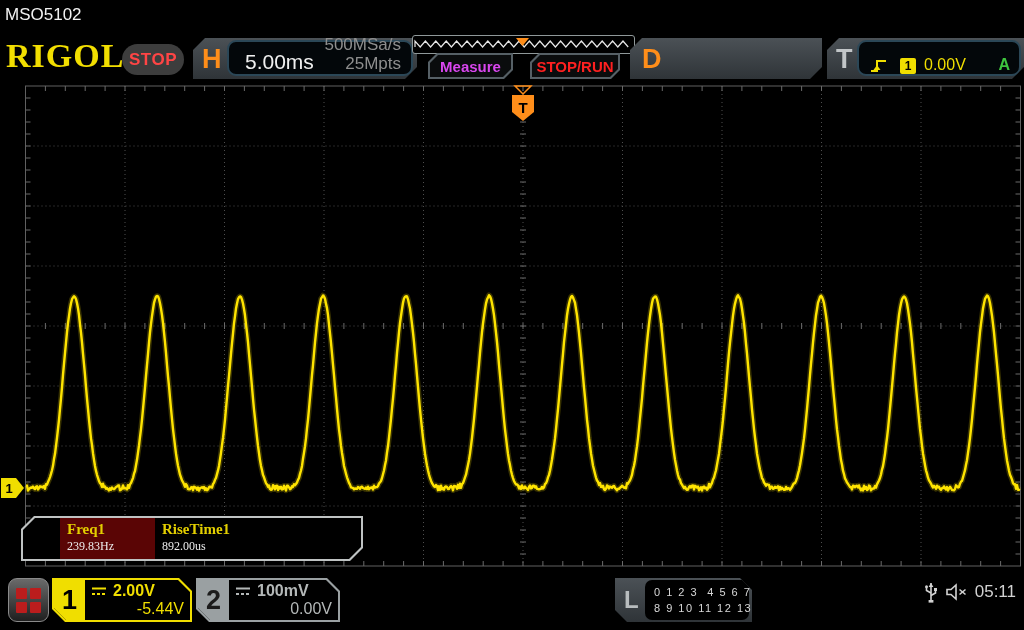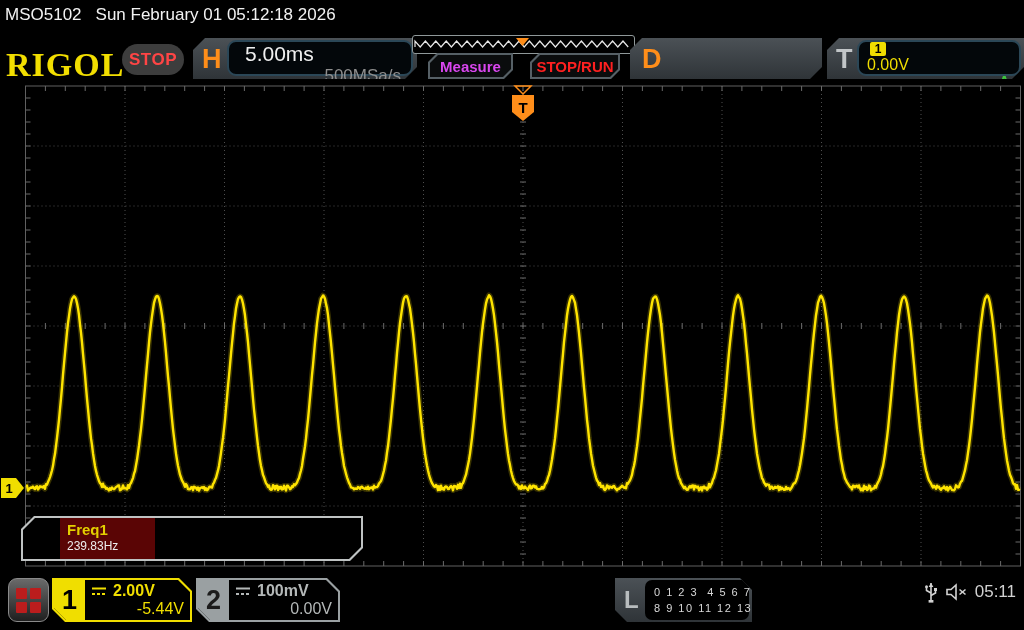--- a/index.html
+++ b/index.html
@@ -6,31 +6,31 @@
   body{width:1024px;height:630px;position:relative;overflow:hidden;
        font-family:"Liberation Sans",sans-serif;-webkit-font-smoothing:antialiased;}
 
   
   .os-bar{position:absolute;left:0;top:0;width:1024px;height:30px;background:#000;
           display:flex;align-items:center;gap:14px;padding-left:5px;box-sizing:border-box;
           color:#f2f2f2;font-size:17px;z-index:4;}
 
   
   .header{position:absolute;left:0;top:30px;width:1024px;height:52px;background:#000;z-index:4;}
-  .logo{position:absolute;left:6px;top:16px;font-family:"Liberation Serif",serif;
+  .logo{position:absolute;left:6px;top:7px;font-family:"Liberation Serif",serif;
         font-weight:bold;font-size:34px;color:#f2de00;letter-spacing:1px;}
   .stop-badge{position:absolute;left:122px;top:14px;width:62px;height:31px;background:#3d3d3d;
         border-radius:16px;display:flex;align-items:center;justify-content:center;
         color:#ff4545;font-weight:bold;font-size:17px;letter-spacing:.5px;}
   .plaque{position:absolute;background:linear-gradient(#4b5156,#2f3438);
         clip-path:polygon(12px 0,100% 0,100% calc(100% - 12px),calc(100% - 12px) 100%,0 100%,0 12px);}
   .big-letter{position:absolute;left:9px;top:50%;transform:translateY(-50%);
         font-size:27px;font-weight:bold;}
   .inner-box{position:absolute;top:2px;bottom:3px;border:2px solid #2b4757;border-radius:9px;
-        background:#03070a;display:flex;align-items:flex-start;flex-direction:column;}
+        background:#03070a;display:flex;align-items:flex-end;}
   .h-block{left:193px;top:8px;width:224px;height:41px;}
   .h-block .big-letter{color:#ff8e1a;}
   .h-block .inner-box{left:34px;right:4px;}
   .timebase{font-size:21px;color:#f0f0f0;margin-left:16px;}
   .rate{margin-left:auto;margin-right:10px;text-align:right;font-size:17px;color:#8e8e8e;line-height:1.15;}
   .overview{position:absolute;left:412px;top:5px;width:221px;height:17px;background:#000;
         border:1px solid #8f9899;border-radius:3px;}
   .chamfer-btn{position:absolute;top:23px;height:26px;background:#566066;
         clip-path:polygon(9px 0,100% 0,100% calc(100% - 9px),calc(100% - 9px) 100%,0 100%,0 9px);}
   .chamfer-btn .btn-in{position:absolute;inset:2px;background:#0a0c0d;
@@ -53,21 +53,21 @@
   .trig-mode{margin-left:auto;margin-right:9px;color:#3ec53e;font-size:16px;font-weight:bold;}
 
   
   #plot-svg{position:absolute;left:0;top:0;z-index:1;}
 
   
   .meas-panel{position:absolute;left:21px;top:516px;width:342px;height:45px;z-index:3;background:#bfc3c3;
         clip-path:polygon(13px 0,100% 0,100% calc(100% - 13px),calc(100% - 13px) 100%,0 100%,0 13px);}
   .meas-in{position:absolute;inset:2px;background:#000;display:flex;padding-left:37px;box-sizing:border-box;
         clip-path:polygon(12px 0,100% 0,100% calc(100% - 12px),calc(100% - 12px) 100%,0 100%,0 12px);}
-  .meas-col{width:95px;padding:3px 0 0 7px;box-sizing:border-box;}
+  .meas-col{width:95px;padding:3px 0 0 7px;box-sizing:border-box;font-family:Liberation Serif, serif;}
   .meas-col.selected{background:#5a0505;}
   .meas-label{font-size:15px;color:#e3cf00;font-weight:600;}
   .meas-value{font-size:12px;color:#ededed;margin-top:1px;}
 
   
   .bottom{position:absolute;left:0;top:570px;width:1024px;height:60px;background:#000;z-index:4;}
   .menu-btn{position:absolute;left:8px;top:8px;width:41px;height:44px;border-radius:9px;
         background:linear-gradient(#6a6a6a,#1f1f1f);border:1px solid #8a8a8a;
         display:grid;place-items:center;box-sizing:border-box;}
   .menu-grid{display:grid;grid-template-columns:11px 11px;gap:3px;}
@@ -398,21 +398,20 @@
       <text x="523" y="113" text-anchor="middle" fill="#000" font-size="15" font-weight="bold" font-family="Liberation Sans, sans-serif">T</text>
     </g>
     <g>
       <path d="M1 478 h15 l8 10 l-8 10 h-15 z" fill="#f0de00"></path>
       <text x="9" y="493" text-anchor="middle" fill="#000" font-size="13" font-weight="bold" font-family="Liberation Sans, sans-serif">1</text>
     </g>
   </svg>
 
 <div class="os-bar">
   <span>MSO5102</span>
-  <span>Sun February 01 05:12:18 2026</span>
 </div>
 
 <div class="header">
   <div class="logo">RIGOL</div>
   <div class="stop-badge">STOP</div>
 
   <div class="plaque h-block">
     <div class="big-letter">H</div>
     <div class="inner-box">
       <span class="timebase">5.00ms</span>
@@ -453,20 +452,24 @@
       <span class="trig-mode">A</span>
     </div>
   </div>
 </div>
 
 <div class="meas-panel">
   <div class="meas-in">
     <div class="meas-col selected">
       <div class="meas-label">Freq1</div>
       <div class="meas-value">239.83Hz</div>
+    </div>
+    <div class="meas-col">
+      <div class="meas-label">RiseTime1</div>
+      <div class="meas-value">892.00us</div>
     </div>
   </div>
 </div>
 
 <div class="bottom">
   <div class="menu-btn">
     <div class="menu-grid">
         <div></div>
         <div></div>
         <div></div>

